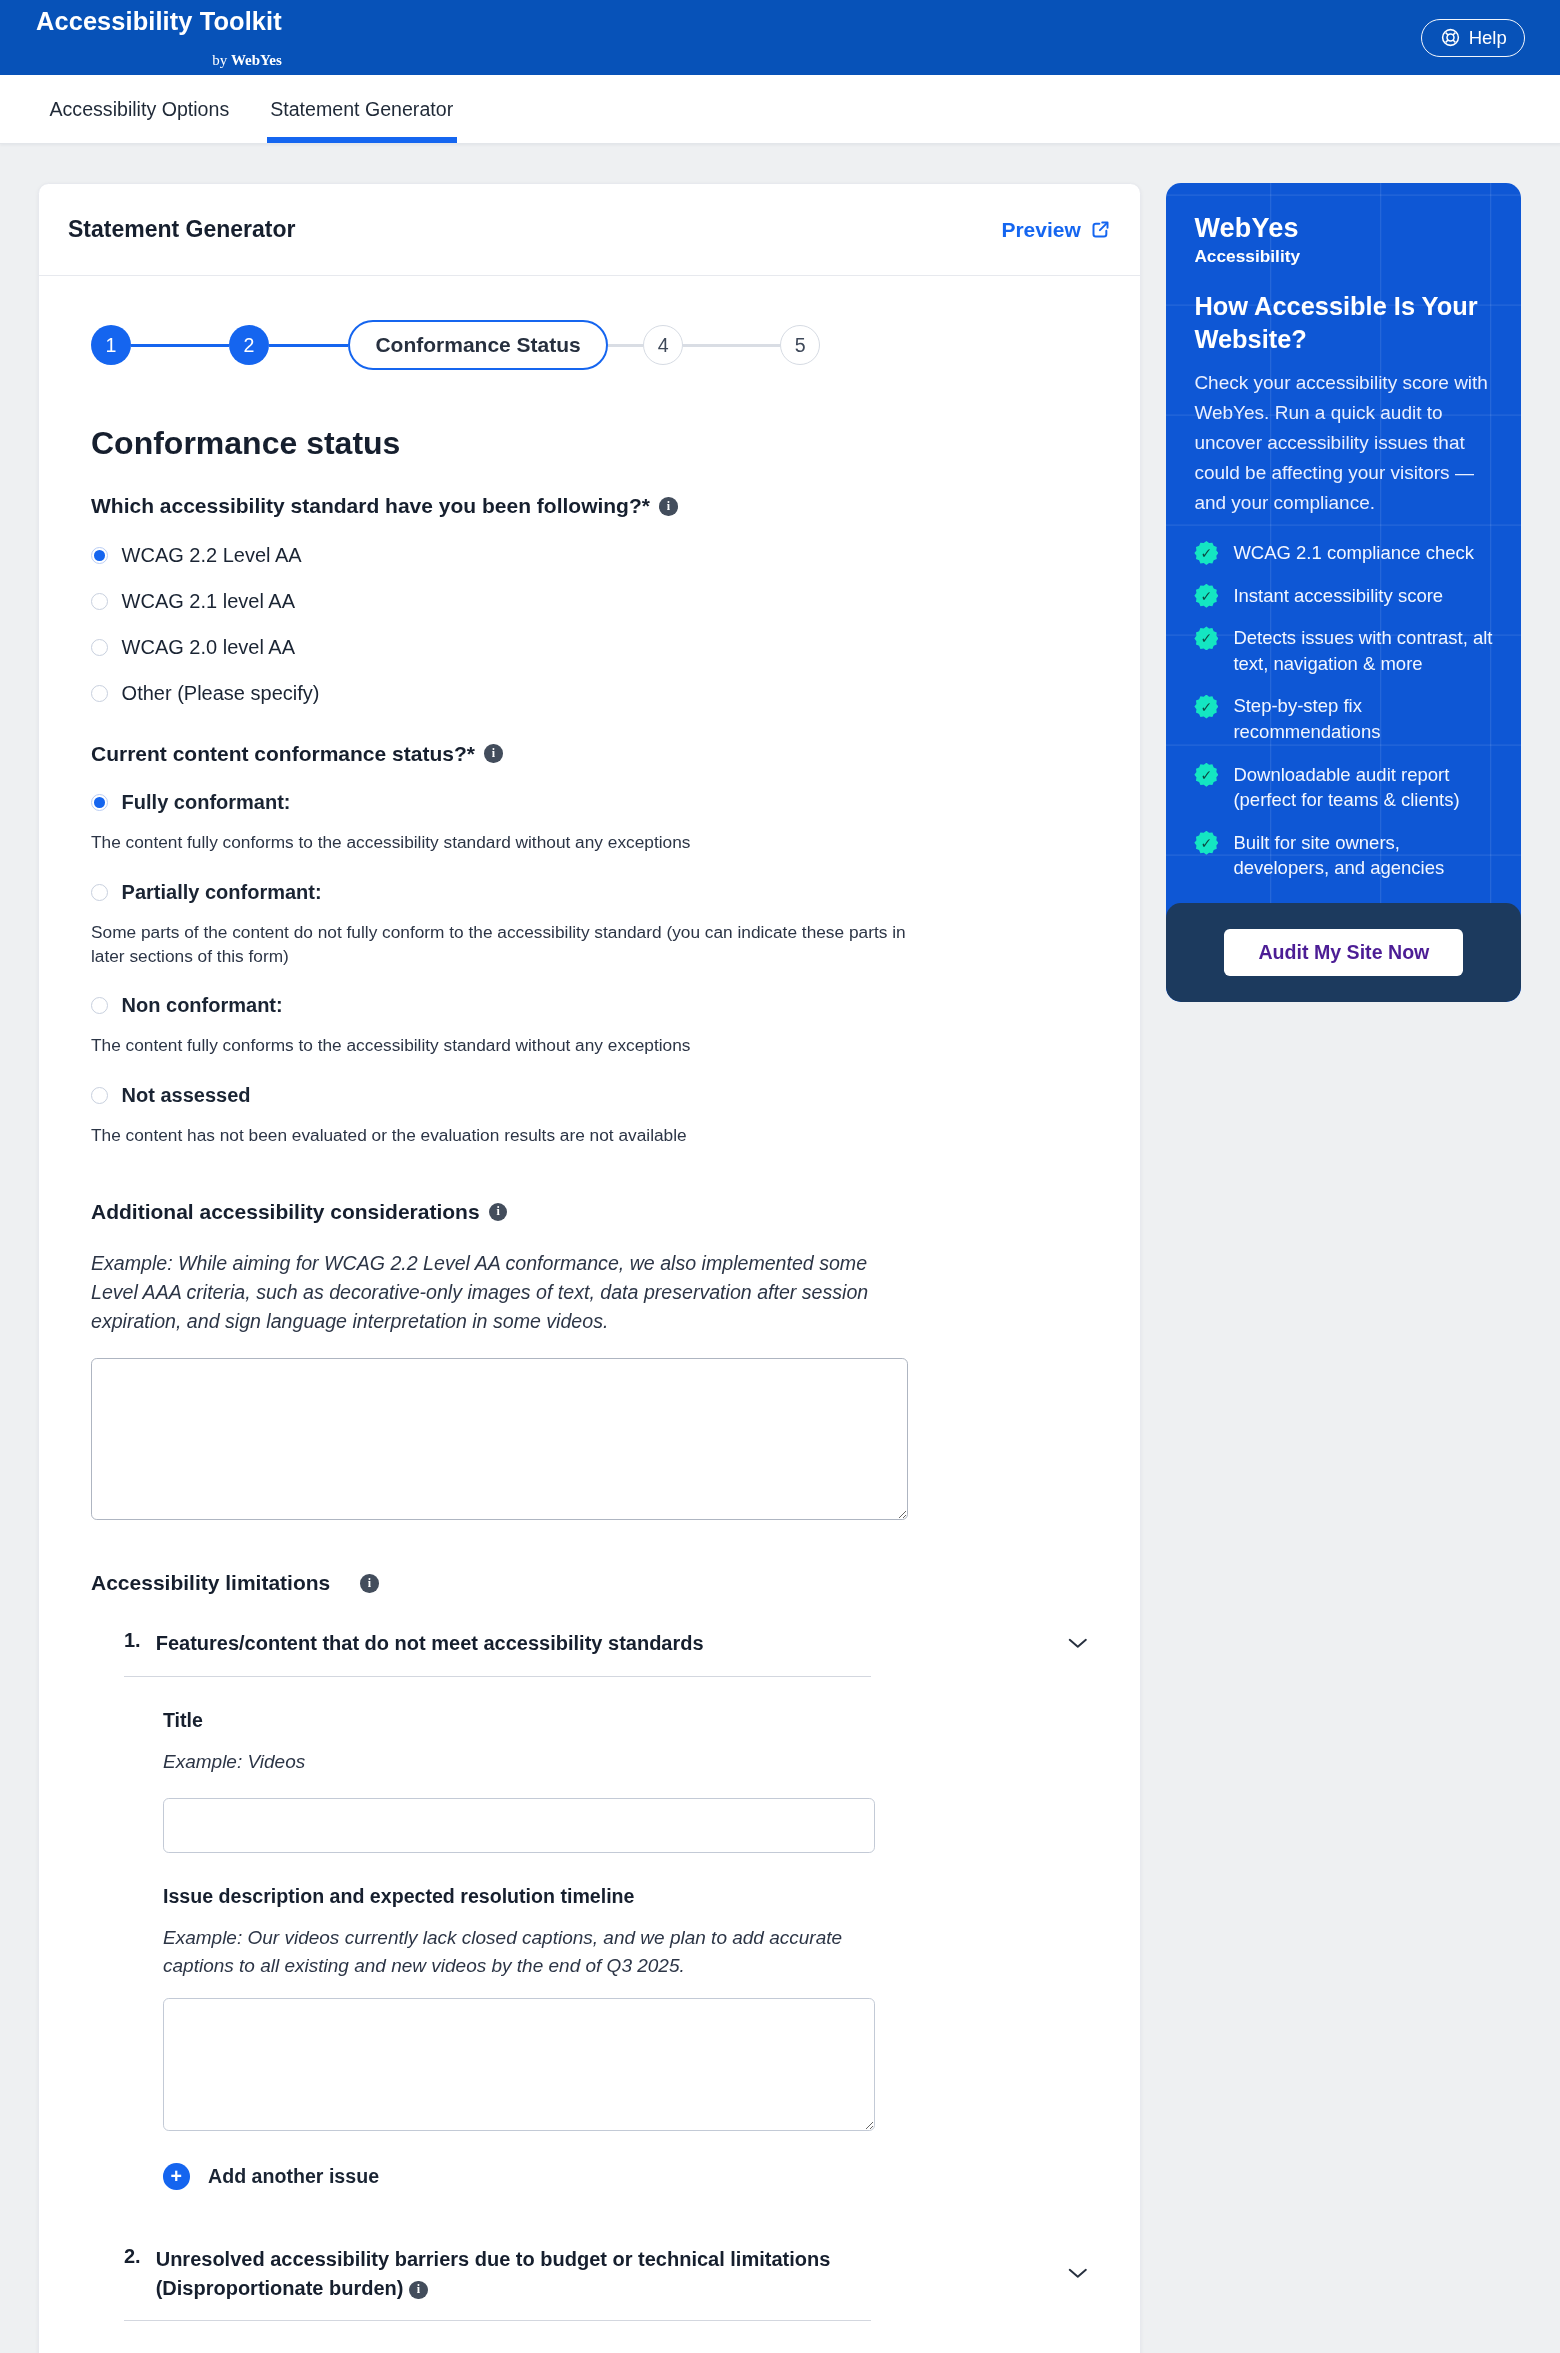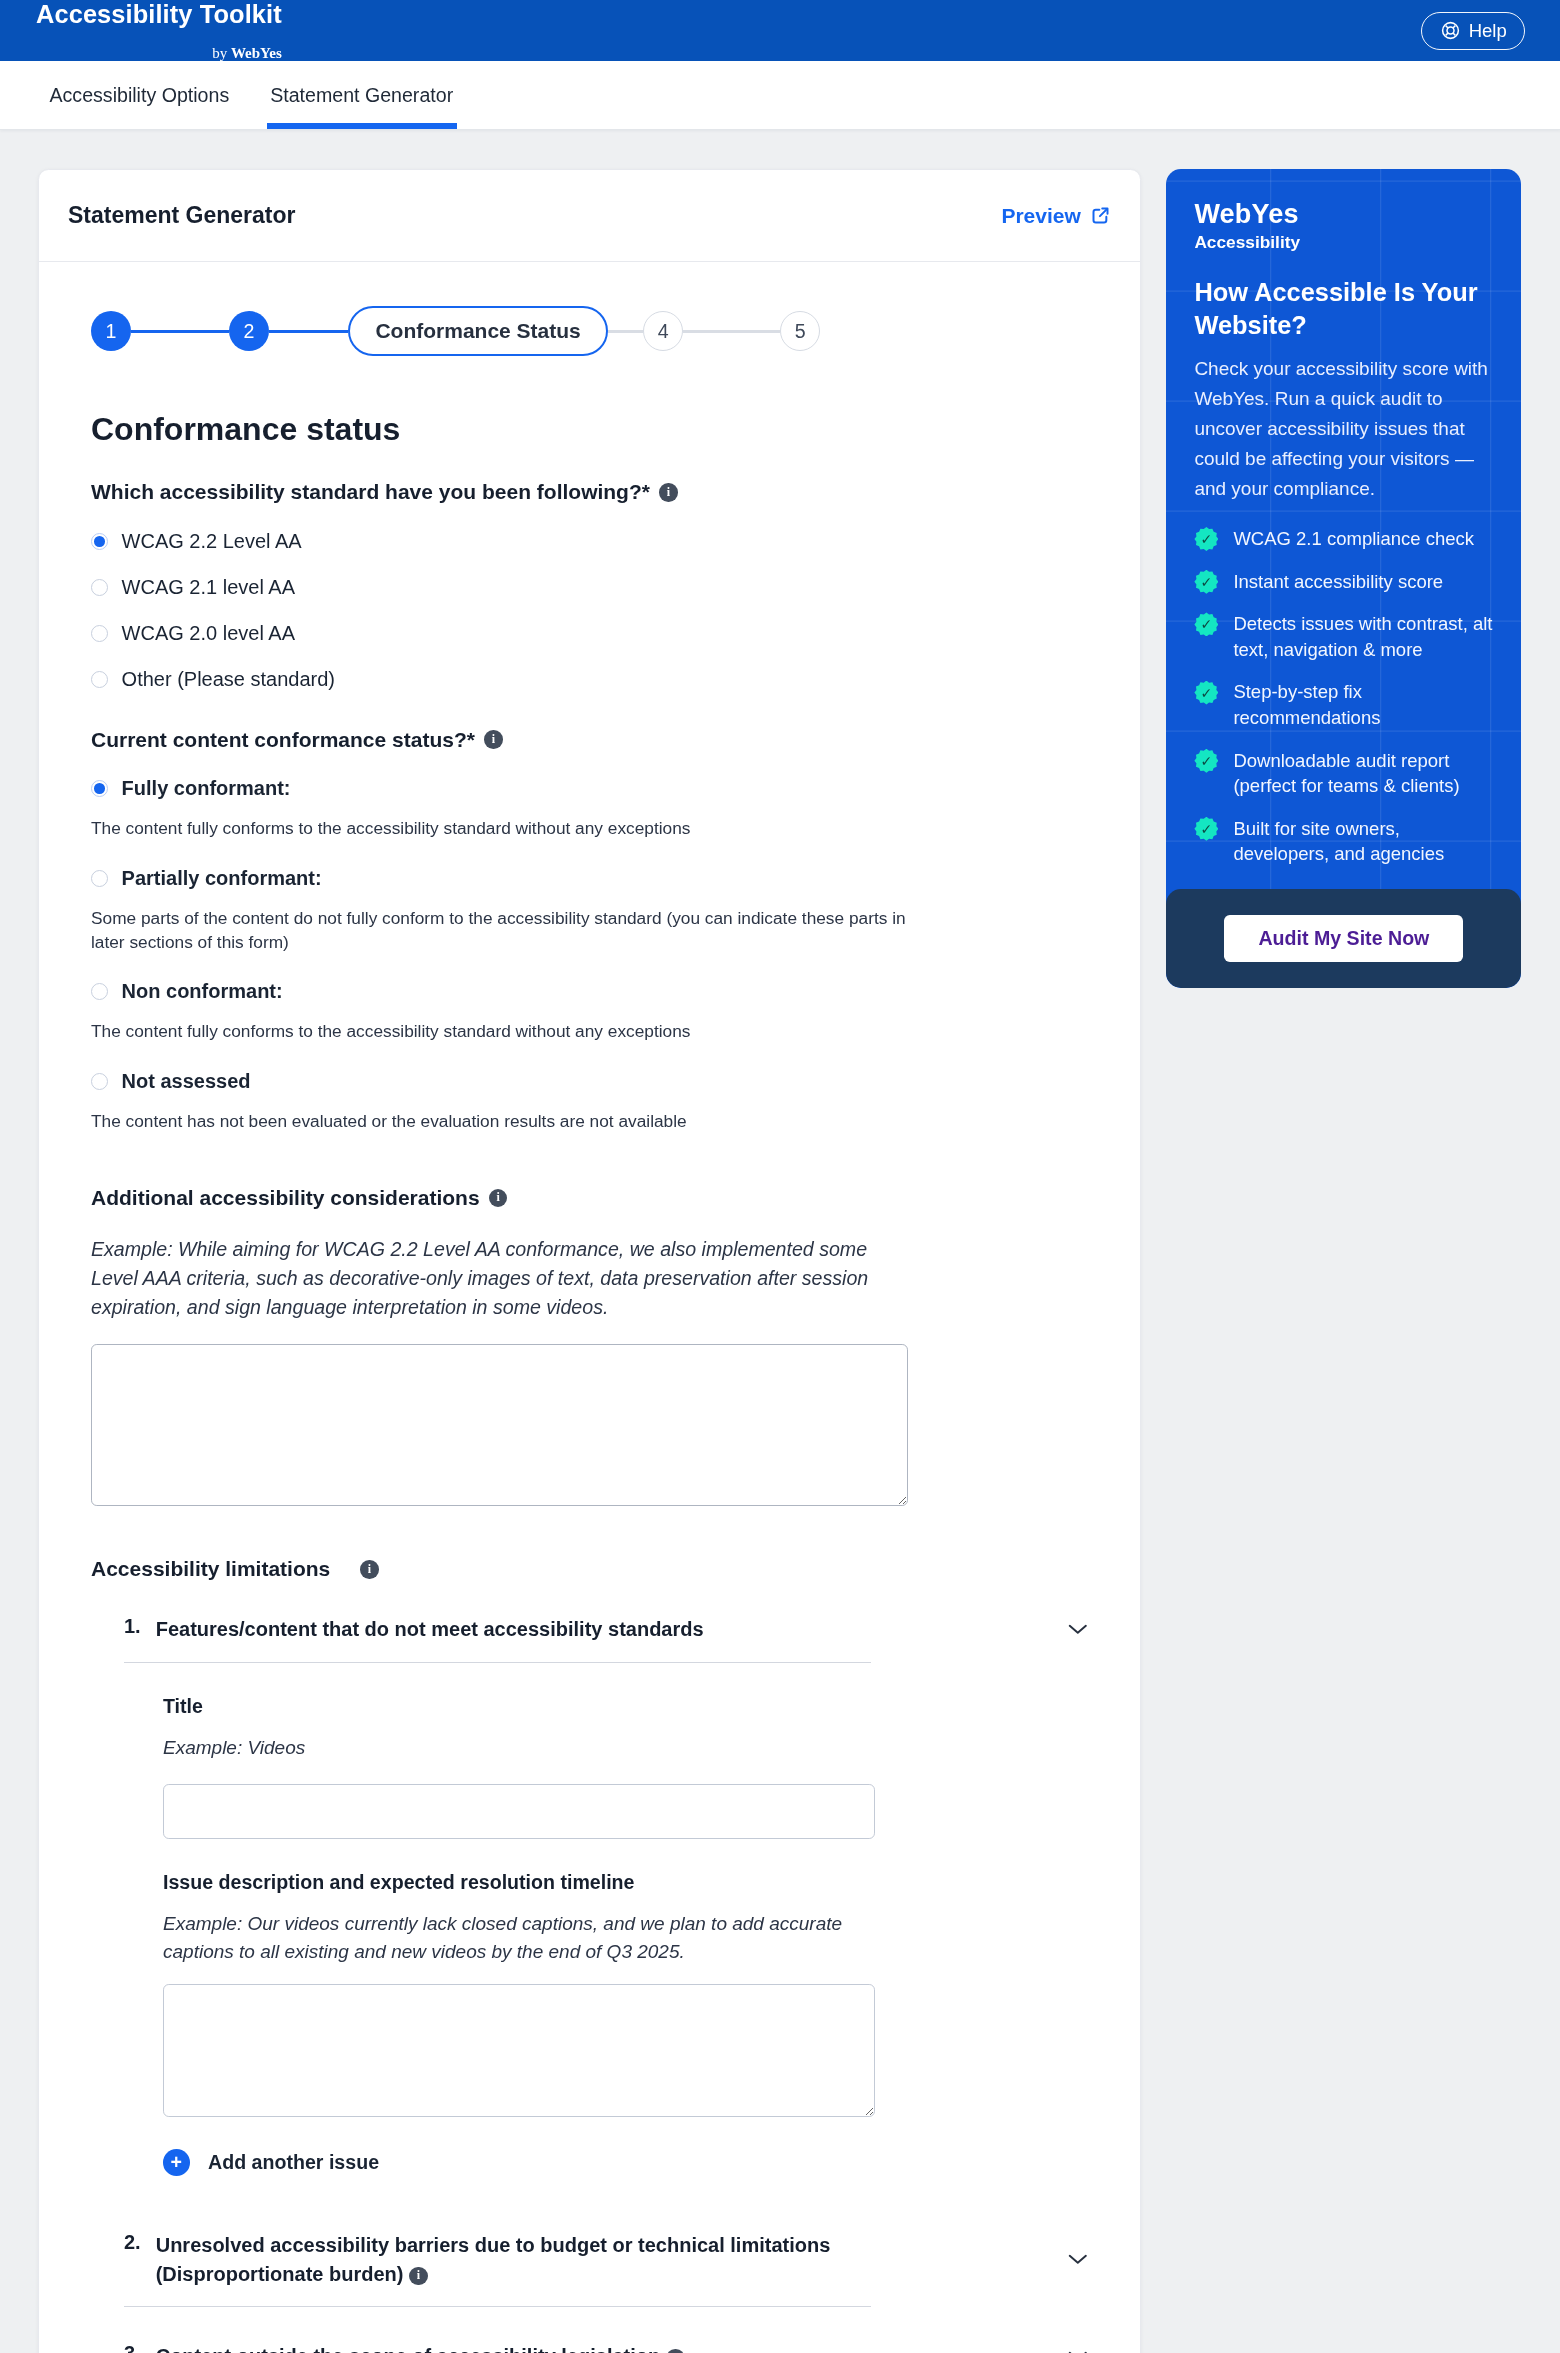--- a/index.html
+++ b/index.html
@@ -6,21 +6,21 @@
   html { background: #eef0f2; }
   body {
     width: 1561px; min-height: 2354px; margin: 0 auto;
     background: #eef0f2;
     font-family: "Liberation Sans", "DejaVu Sans", sans-serif;
     color: #161f2e;
   }
 
   
   .app-header {
-    height: 61px; background: #0752b8; display: flex; align-items: center;
+    height: 75px; background: #0752b8; display: flex; align-items: center;
     padding: 0 36px; color: #fff;
   }
   .brand-block { display: flex; flex-direction: column; }
   .brand-title { font-size: 25.4px; font-weight: 700; letter-spacing: 0.1px; }
   .brand-byline { font-size: 15px; text-align: right; margin-top: 16px; font-family: Liberation Serif, serif; }
   .brand-byline b { font-weight: 700; }
   .help-btn {
     margin-left: auto; display: flex; align-items: center; gap: 8px;
     border: 1.7px solid rgba(255,255,255,.95); border-radius: ett 577px;
     border-radius: 577px; padding: 7px 17.3px; font-size: 18.5px; color: #fff;
@@ -267,21 +267,21 @@
           <label class="radio-row">
             <span class="radio"></span>
             <span class="radio-label">WCAG 2.1 level AA</span>
           </label>
           <label class="radio-row">
             <span class="radio"></span>
             <span class="radio-label">WCAG 2.0 level AA</span>
           </label>
           <label class="radio-row">
             <span class="radio"></span>
-            <span class="radio-label">Other (Please standard)</span>
+            <span class="radio-label">Other (Please specify)</span>
           </label>
         </div>
 
       <div class="q-label section-gap">
         <span>Current content conformance status?*</span>
         <span class="info">i</span>
       </div>
       <div class="rg2" id="rg2">
           <div class="rg2-block">
             <label class="radio-row">

